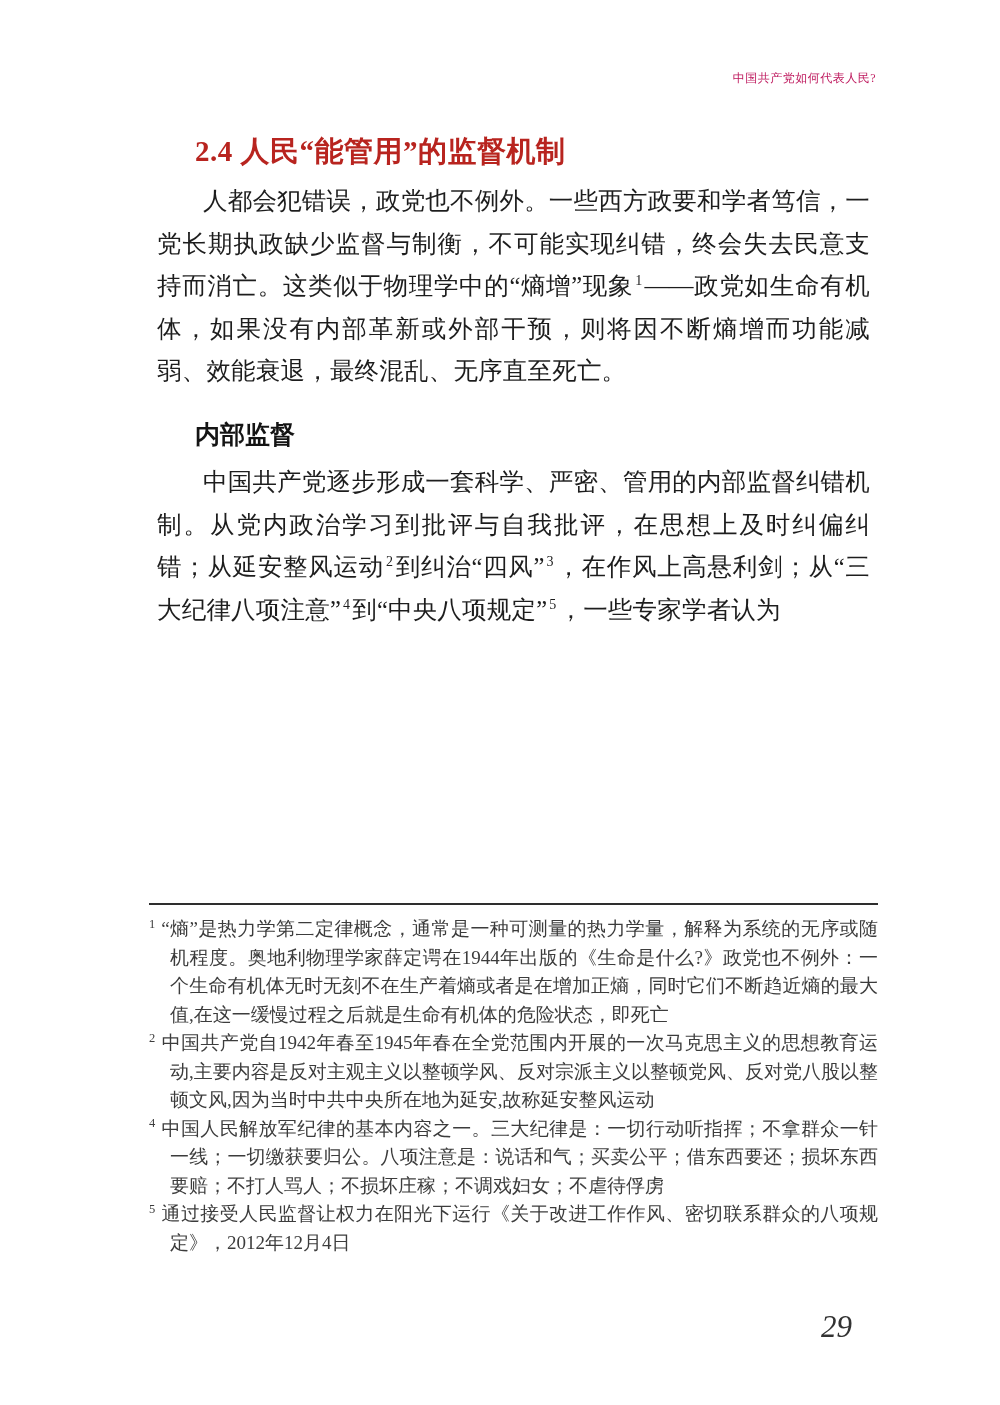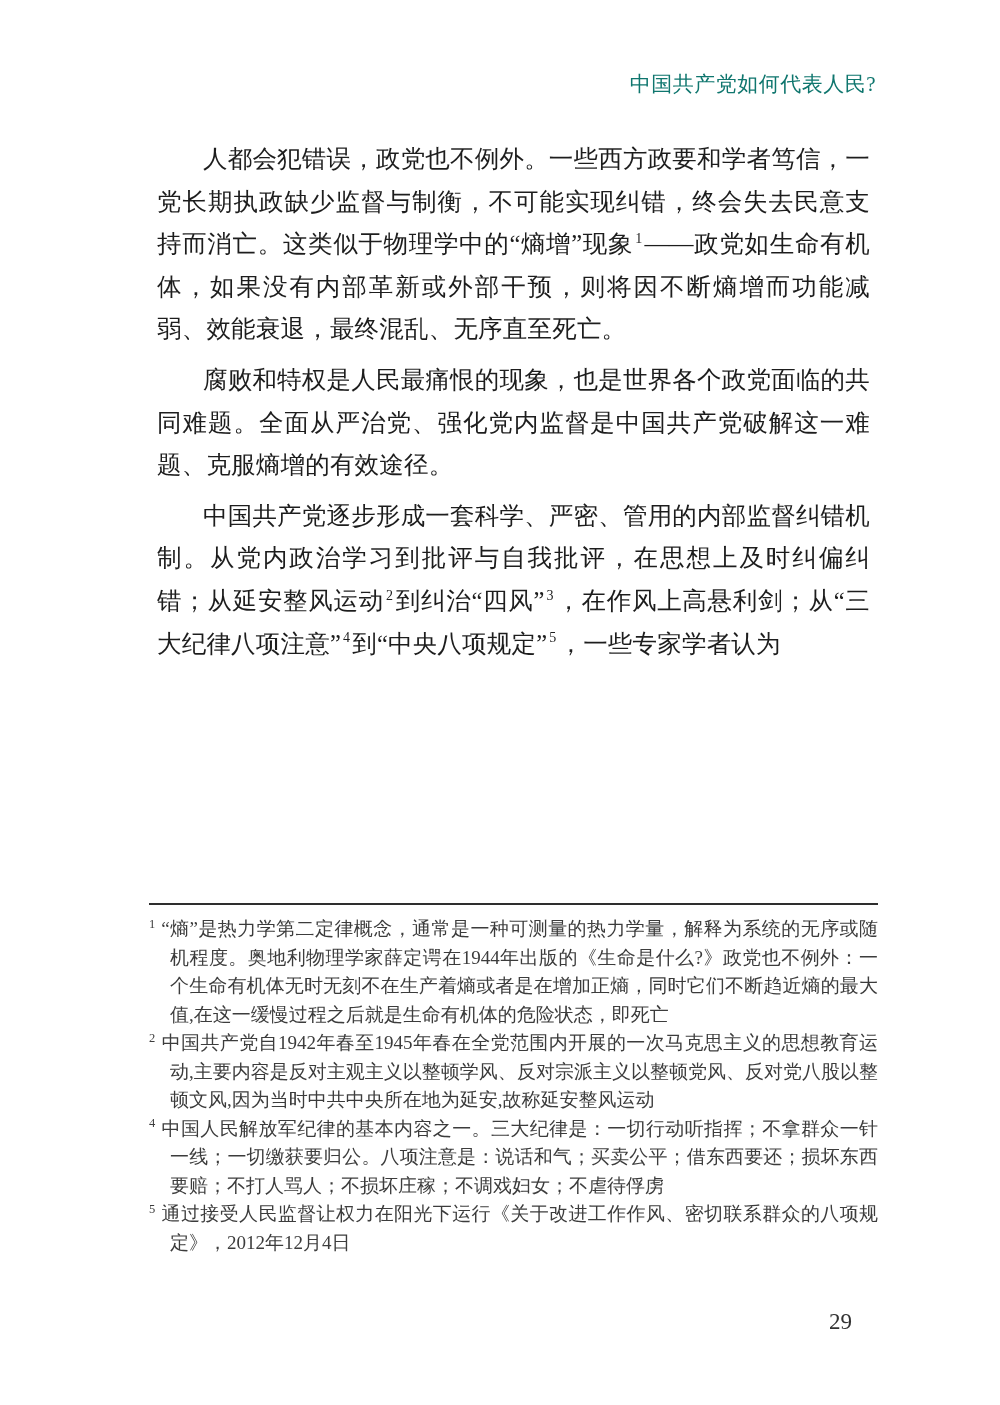--- a/index.html
+++ b/index.html
@@ -3,22 +3,22 @@
 <meta charset="utf-8">
 <style>
   html, body { margin:0; padding:0; background:#ffffff; }
   .page {
     position:relative; width:1000px; height:1405px; background:#ffffff;
     overflow:hidden;
     font-family:"Liberation Serif","DejaVu Serif",serif;
   }
   .running-header {
     position:absolute; top:70px; right:124px;
-    font-size:21px; letter-spacing:0.5px;
-    color:#0f766e;
+    font-size:12px; letter-spacing:0.5px;
+    color:#be185d;
   }
   .content { position:absolute; left:149px; top:130px; width:729px; }
   .section-title {
     margin:0 0 6px 0; padding-left:46px;
     font-size:29px; line-height:42px; font-weight:bold;
     color:#b8241f; letter-spacing:0.5px;
   }
   .body-para {
     margin:8px; font-size:24.5px; line-height:42.6px;
     color:#1d1d1d; text-align:justify; text-indent:46px;
@@ -37,38 +37,39 @@
   .footnote {
     font-size:19px; line-height:28.5px; color:#3c3c3c;
     text-align:justify; padding-left:21px; text-indent:-21px; margin:0;
   }
   .fn-num {
     font-size:12.5px; vertical-align:super; line-height:0; margin-right:6px;
     color:#3c3c3c;
   }
   .page-number {
     position:absolute; top:1309px; right:148px;
-    font-size:23px; color:#333333;
+    font-size:31px; color:#333333;font-style:italic;
   }
 </style>
 </head>
 <body>
 
 <div class="page">
 
   <div class="running-header">中国共产党如何代表人民?</div>
 
   <div class="content">
 
+    <h1 class="section-title">2.4 人民“能管用”的监督机制</h1>
 
     <p class="body-para"><span>人都会犯错误，政党也不例外。一些西方政要和学者笃信，一党长期执政缺少监督与制衡，不可能实现纠错，终会失去民意支持而消亡。这类似于物理学中的“熵增”现象</span><sup class="fnref">1</sup><span>——政党如生命有机体，如果没有内部革新或外部干预，则将因不断熵增而功能减弱、效能衰退，最终混乱、无序直至死亡。</span></p>
 
 
+    <h2 class="subsection-title">内部监督</h2>
 
-    <p class="body-para">腐败和特权是人民最痛恨的现象，也是世界各个政党面临的共同难题。全面从严治党、强化党内监督是中国共产党破解这一难题、克服熵增的有效途径。</p>
 
     <p class="body-para"><span>中国共产党逐步形成一套科学、严密、管用的内部监督纠错机制。从党内政治学习到批评与自我批评，在思想上及时纠偏纠错；从延安整风运动</span><sup class="fnref">2</sup><span>到纠治“四风”</span><sup class="fnref">3</sup><span>，在作风上高悬利剑；从“三大纪律八项注意”</span><sup class="fnref">4</sup><span>到“中央八项规定”</span><sup class="fnref">5</sup><span>，一些专家学者认为</span></p>
   </div>
 
   <div class="footnotes">
     <div class="fn-rule"></div>
 
     <p class="footnote"><sup class="fn-num">1</sup><span>“熵”是热力学第二定律概念，通常是一种可测量的热力学量，解释为系统的无序或随机程度。奥地利物理学家薛定谔在1944年出版的《生命是什么?》政党也不例外：一个生命有机体无时无刻不在生产着熵或者是在增加正熵，同时它们不断趋近熵的最大值,在这一缓慢过程之后就是生命有机体的危险状态，即死亡</span></p>
 
     <p class="footnote"><sup class="fn-num">2</sup><span>中国共产党自1942年春至1945年春在全党范围内开展的一次马克思主义的思想教育运动,主要内容是反对主观主义以整顿学风、反对宗派主义以整顿党风、反对党八股以整顿文风,因为当时中共中央所在地为延安,故称延安整风运动</span></p>

